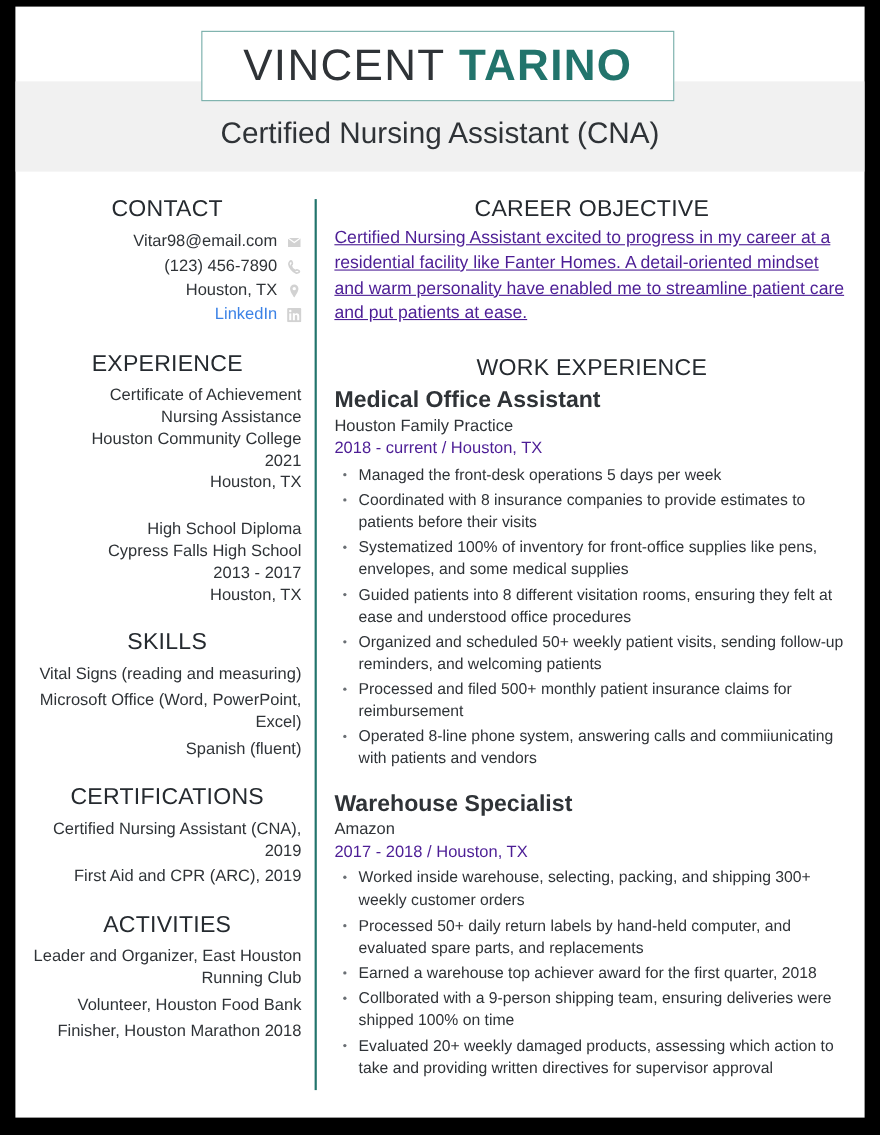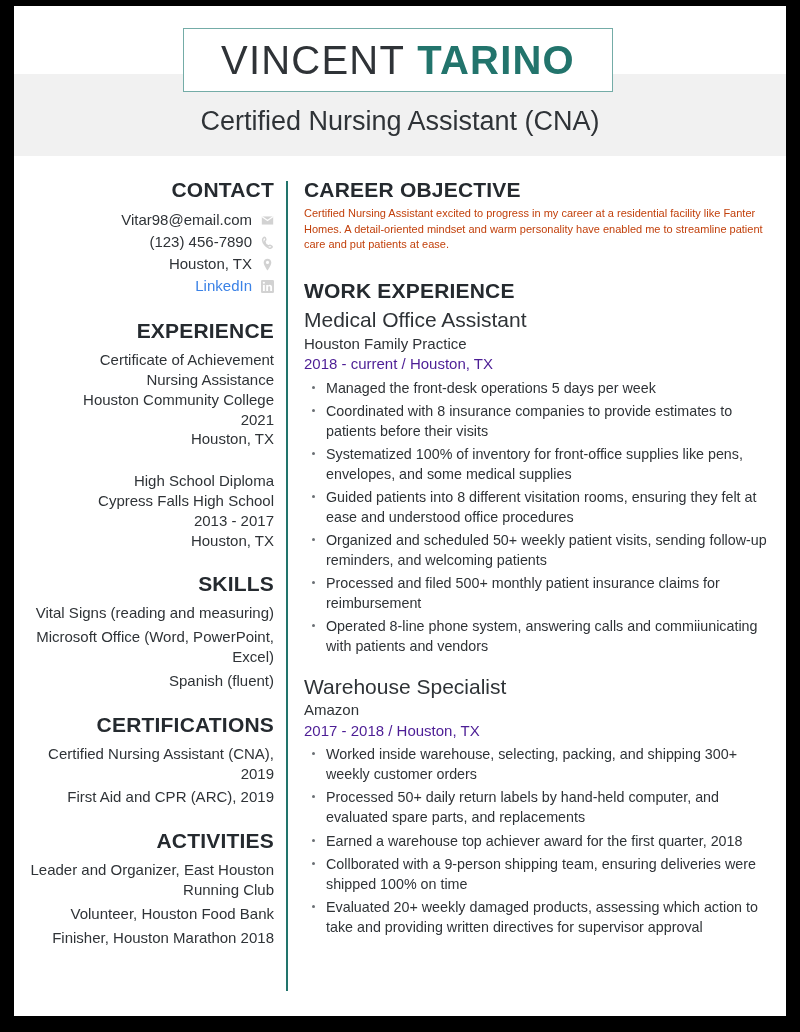--- a/index.html
+++ b/index.html
@@ -89,25 +89,26 @@
     position: absolute;
     left: 290px;
     top: 172px;
     width: 468px;
     text-align: left;
   }
 
   
   .sec-h {
     font-size: 21px;
-    font-weight: 700;
+    font-weight: 400;
     color: #252a2f;
     letter-spacing: 0.2px;
     line-height: 1.1;
     margin: 0;
+    text-align: center;
   }
   .left-col .sec-h { margin-bottom: 8px; }
   .right-col .sec-h { margin-bottom: 5px; }
 
   
   .contact-list { margin-top: 0; }
   .contact-row {
     display: flex;
     align-items: center;
     justify-content: flex-end;
@@ -142,30 +143,31 @@
   .litem {
     font-size: 15px;
     color: #2f3337;
     line-height: 1.32;
     margin-bottom: 4px;
   }
   .litem:last-child { margin-bottom: 0; }
 
   
   .objective {
-    font-size: 11px;
-    color: #c2410c;
+    font-size: 16px;
+    color: #4c1d95;
     line-height: 1.42;
     margin-bottom: 26px;
+    text-decoration: underline;
   }
   .job { margin-bottom: 18px; }
   .job-title {
     font-size: 21px;
     color: #2f3337;
-    font-weight: 400;
+    font-weight: 700;
     line-height: 1.22;
   }
   .job-company {
     font-size: 15px;
     color: #2f3337;
     line-height: 1.3;
     margin-top: 1px;
   }
   .job-meta {
     font-size: 15px;

